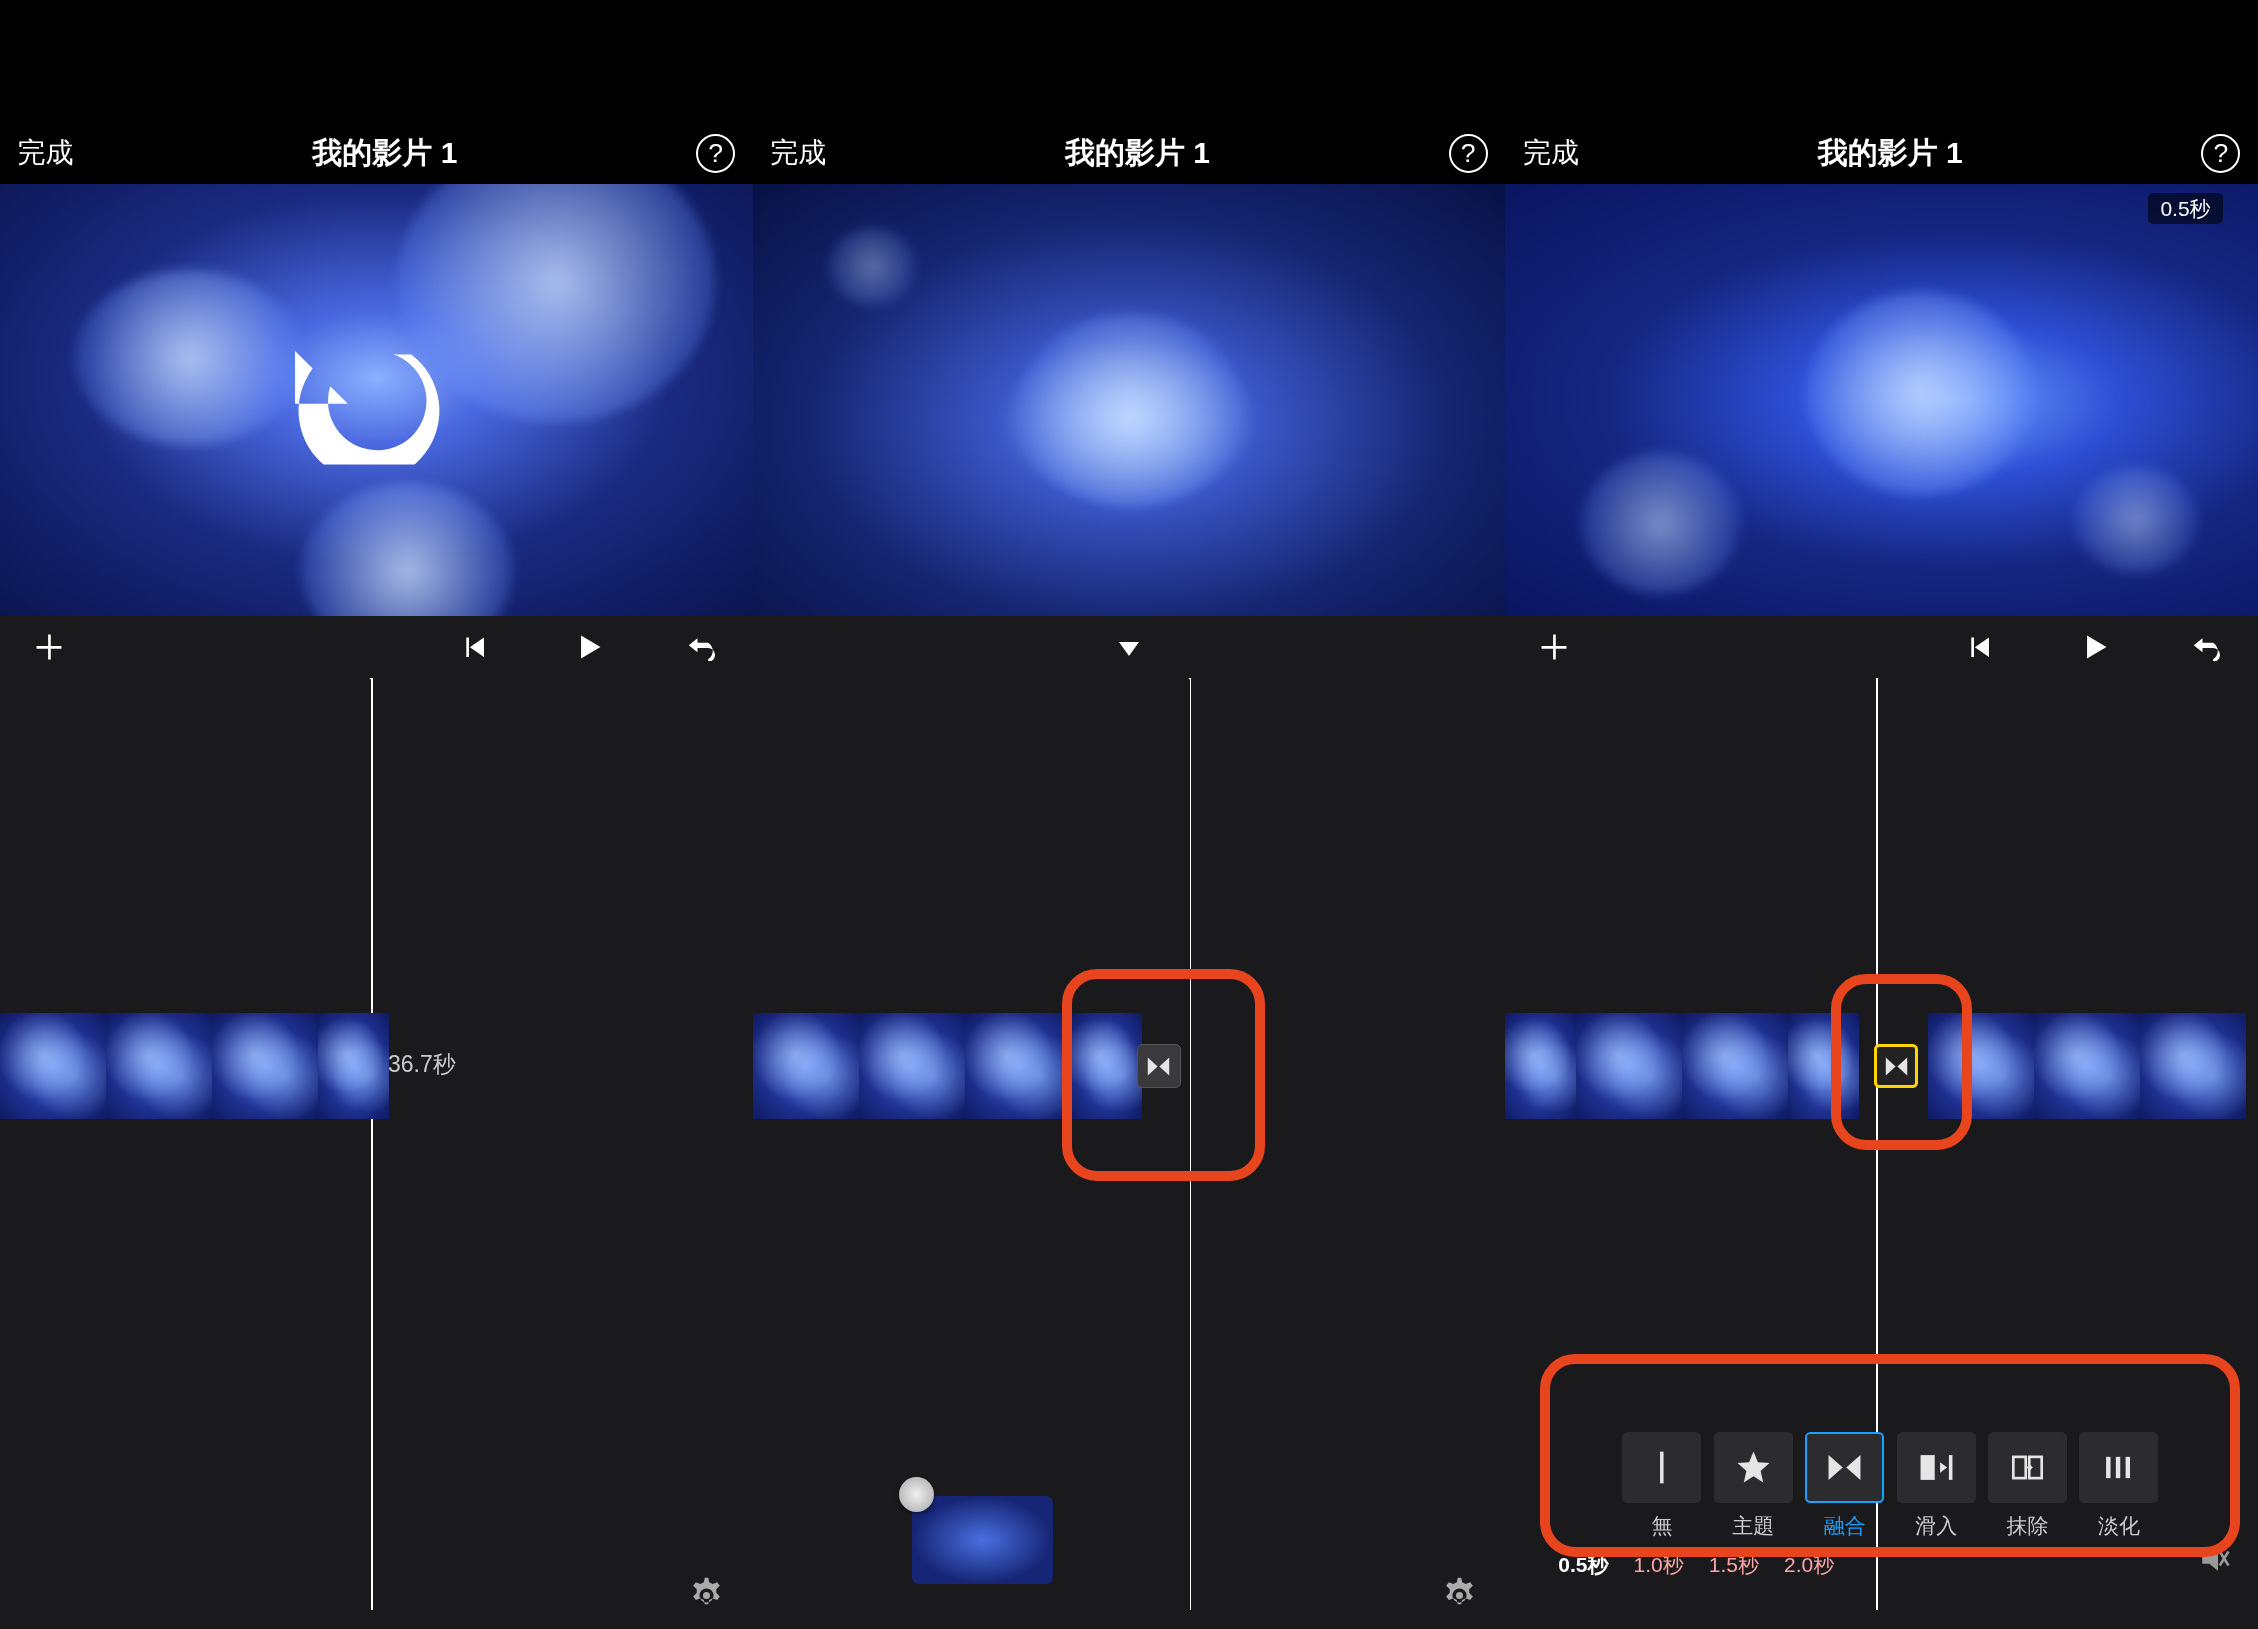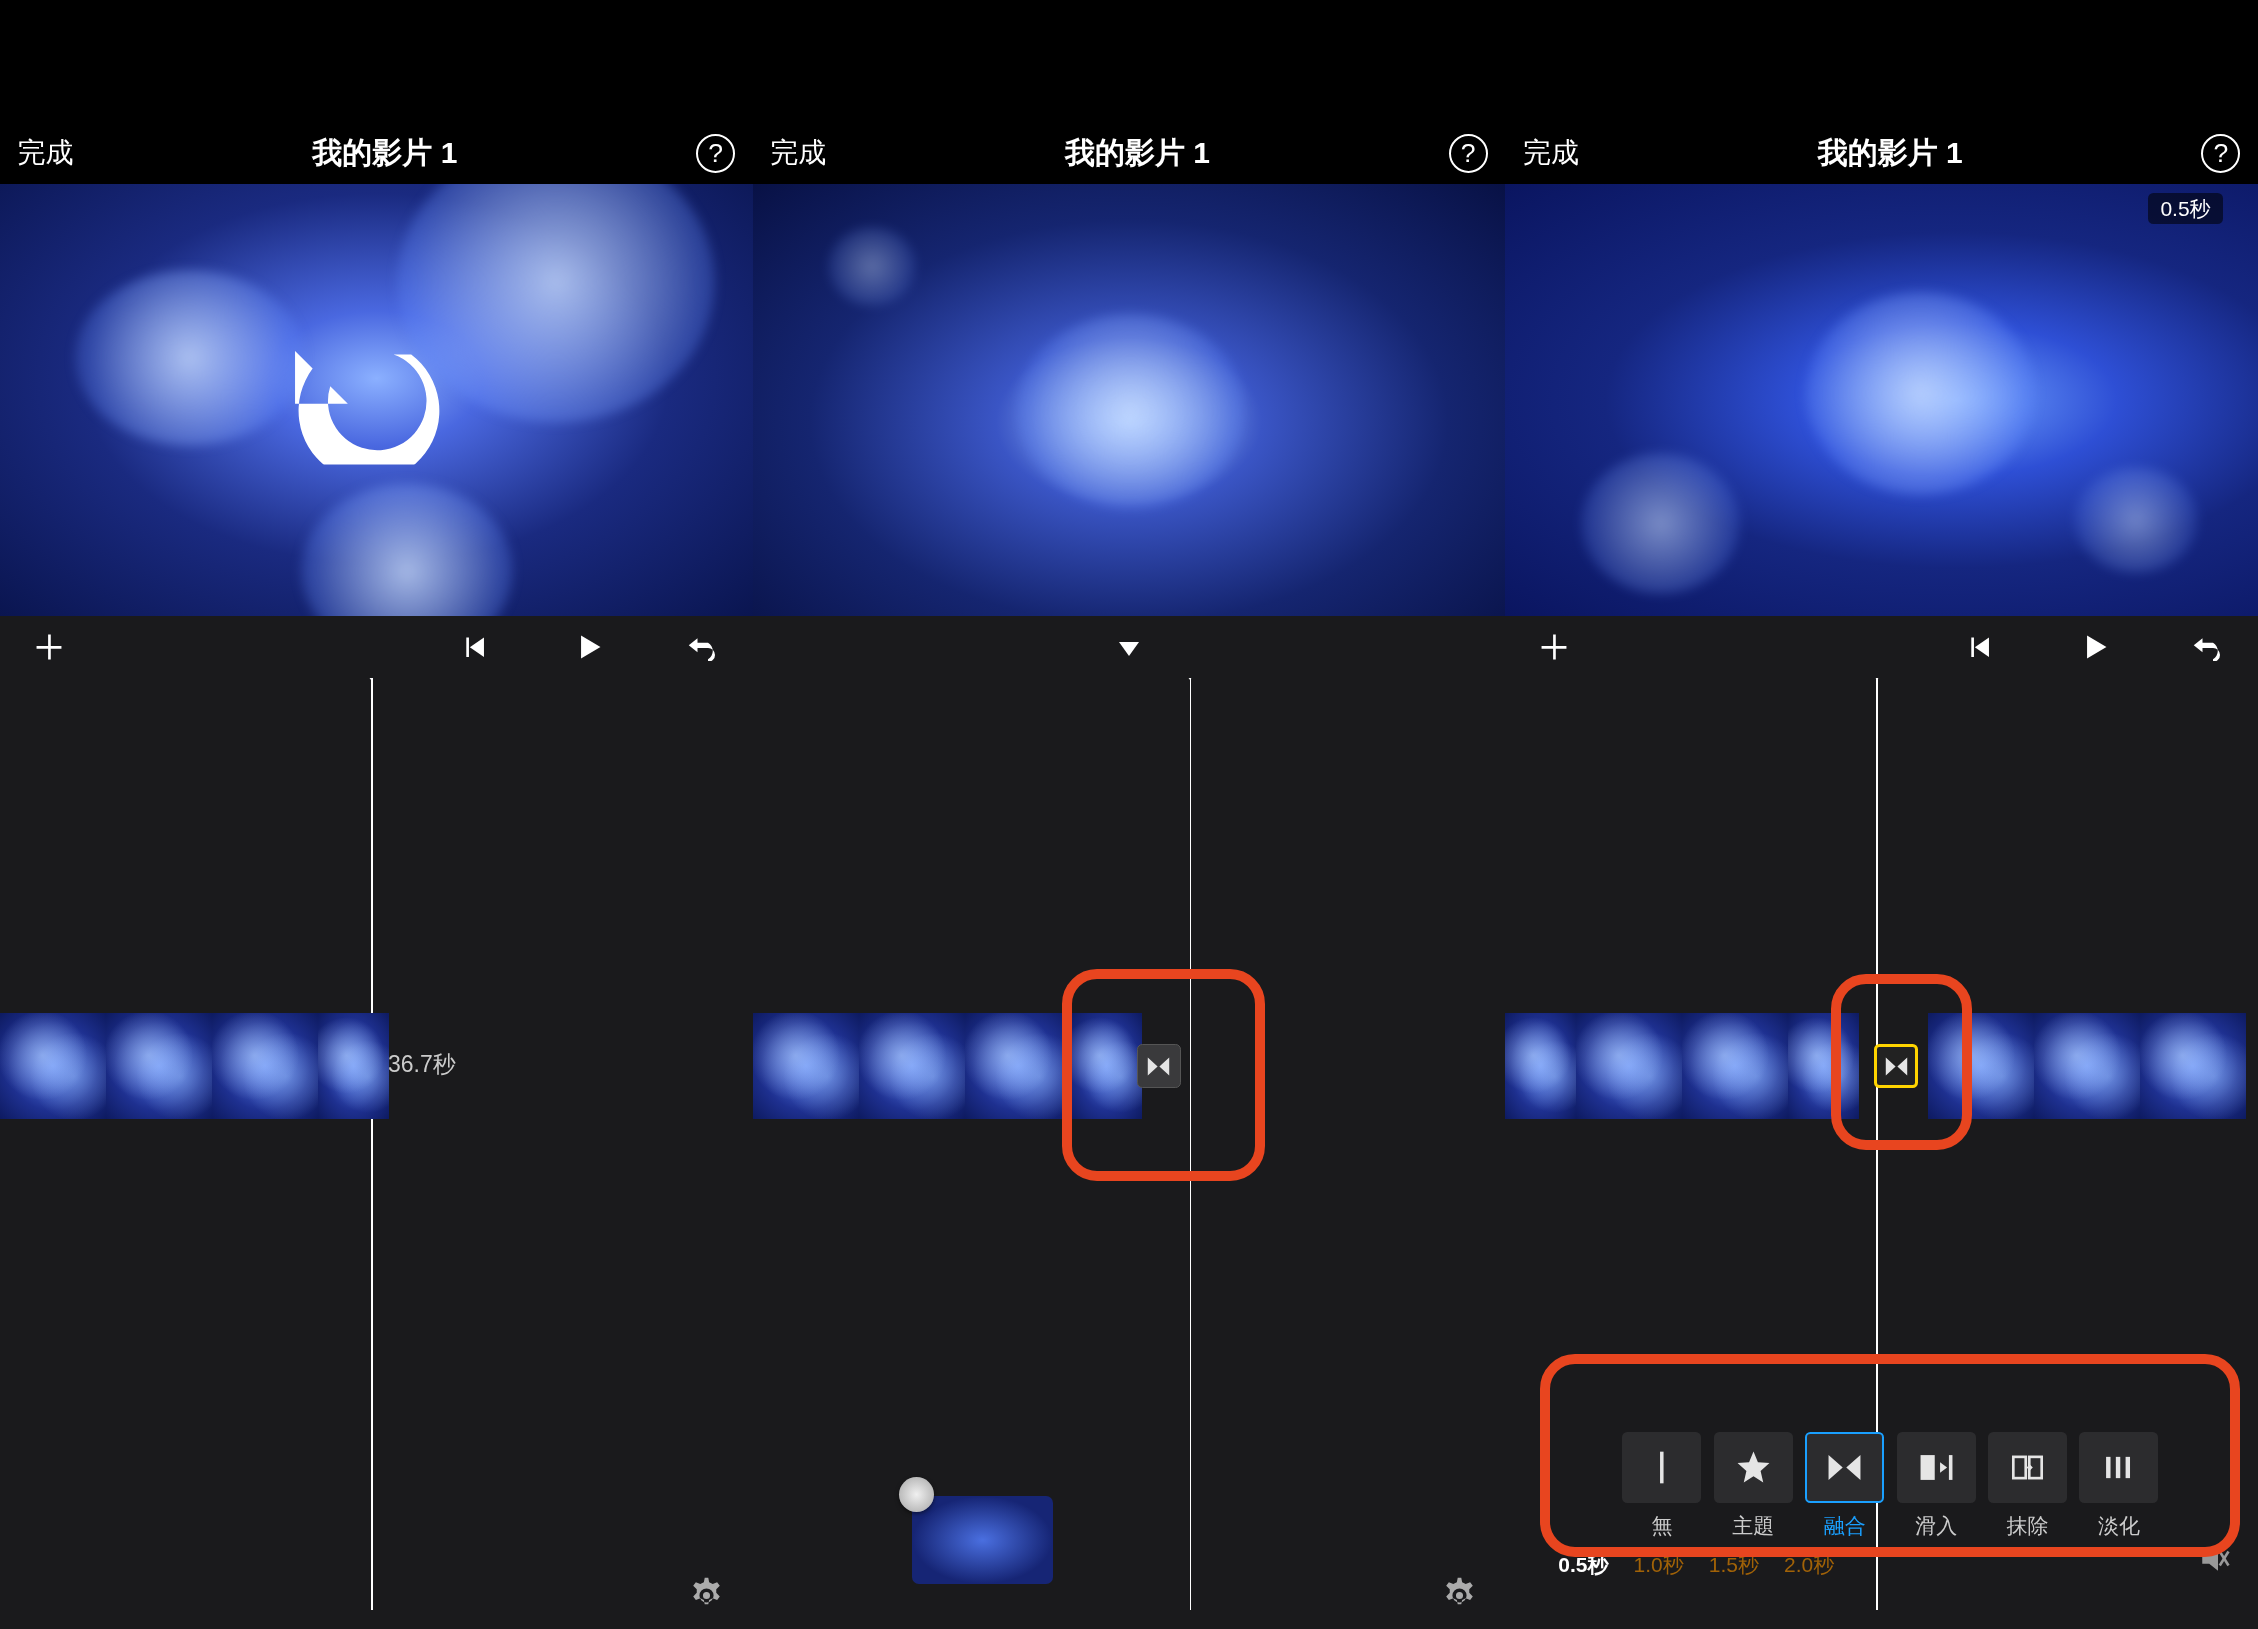--- a/index.html
+++ b/index.html
@@ -205,21 +205,21 @@
 .opt.selected .opt-icon {
   border: 2.6px solid #1aa0ff;
 }
 .opt-label { font-size: 21px; color: #ccc; }
 .opt.selected .opt-label { color: #1aa0ff; }
 
 .duration-bar {
   position: absolute; left: 53px; bottom: 93px;
   display:flex; gap: 25px; font-size: 21px;
 }
-.duration-bar .d { color: #a16207; }
+.duration-bar .d { color: #fca5a5; }
 .duration-bar .d.active { color: #fff; font-weight: 600; }
 
 .home-indicator {
   position: absolute; bottom: 14px; left: 50%; transform: translateX(-50%);
   width: 229px; height: 8.8px; background: #fff; border-radius: 8.8px;
 }
 
 .mute-icon { position:absolute; right: 26.5px; bottom: 93px; }
 
 .bottom-highlight {

